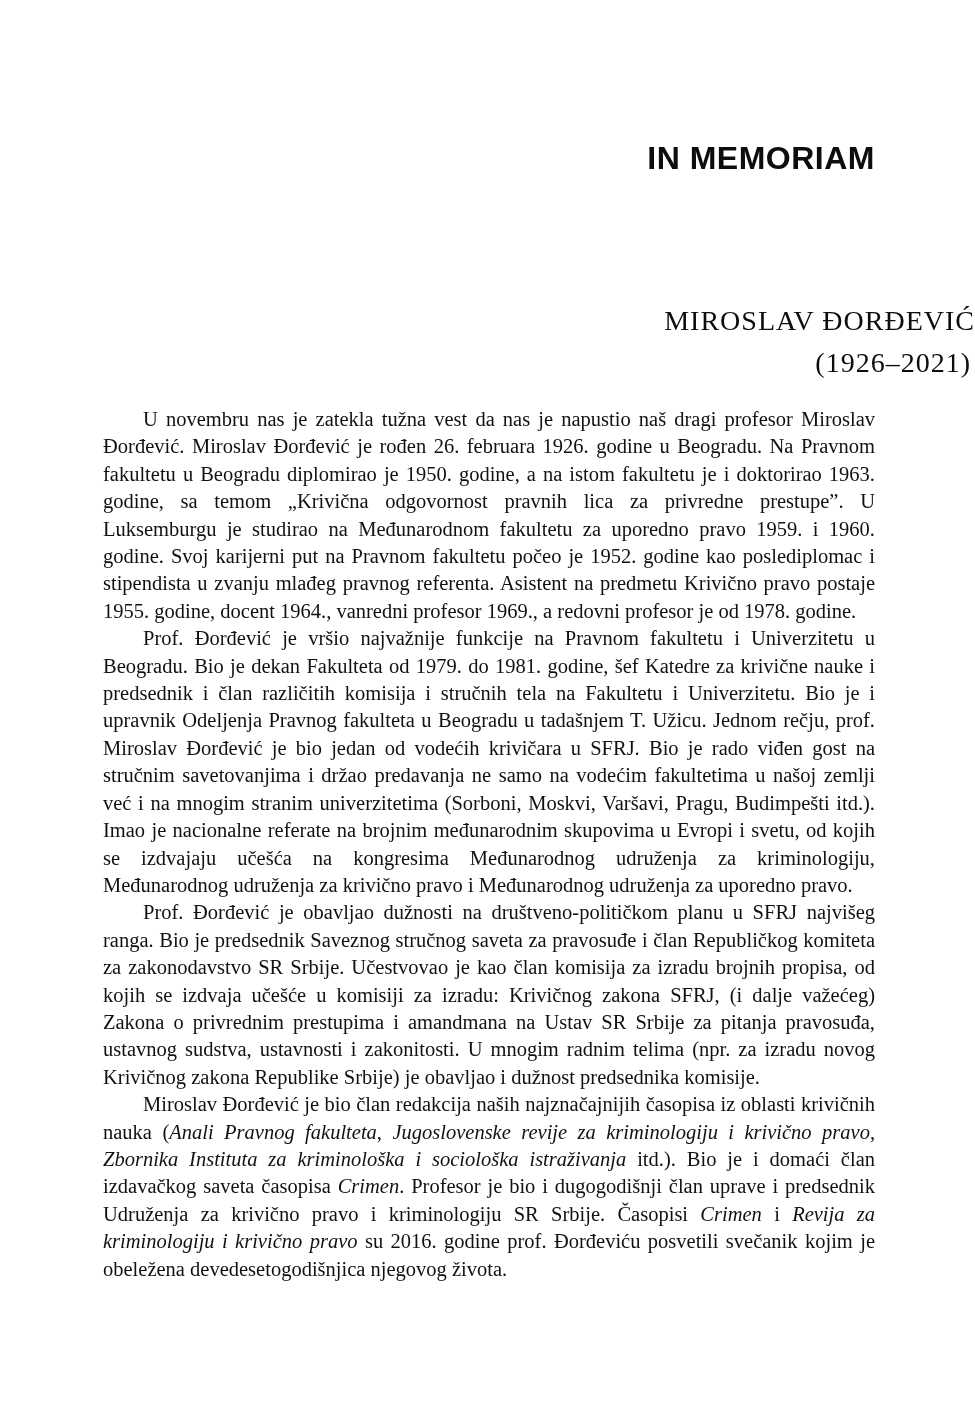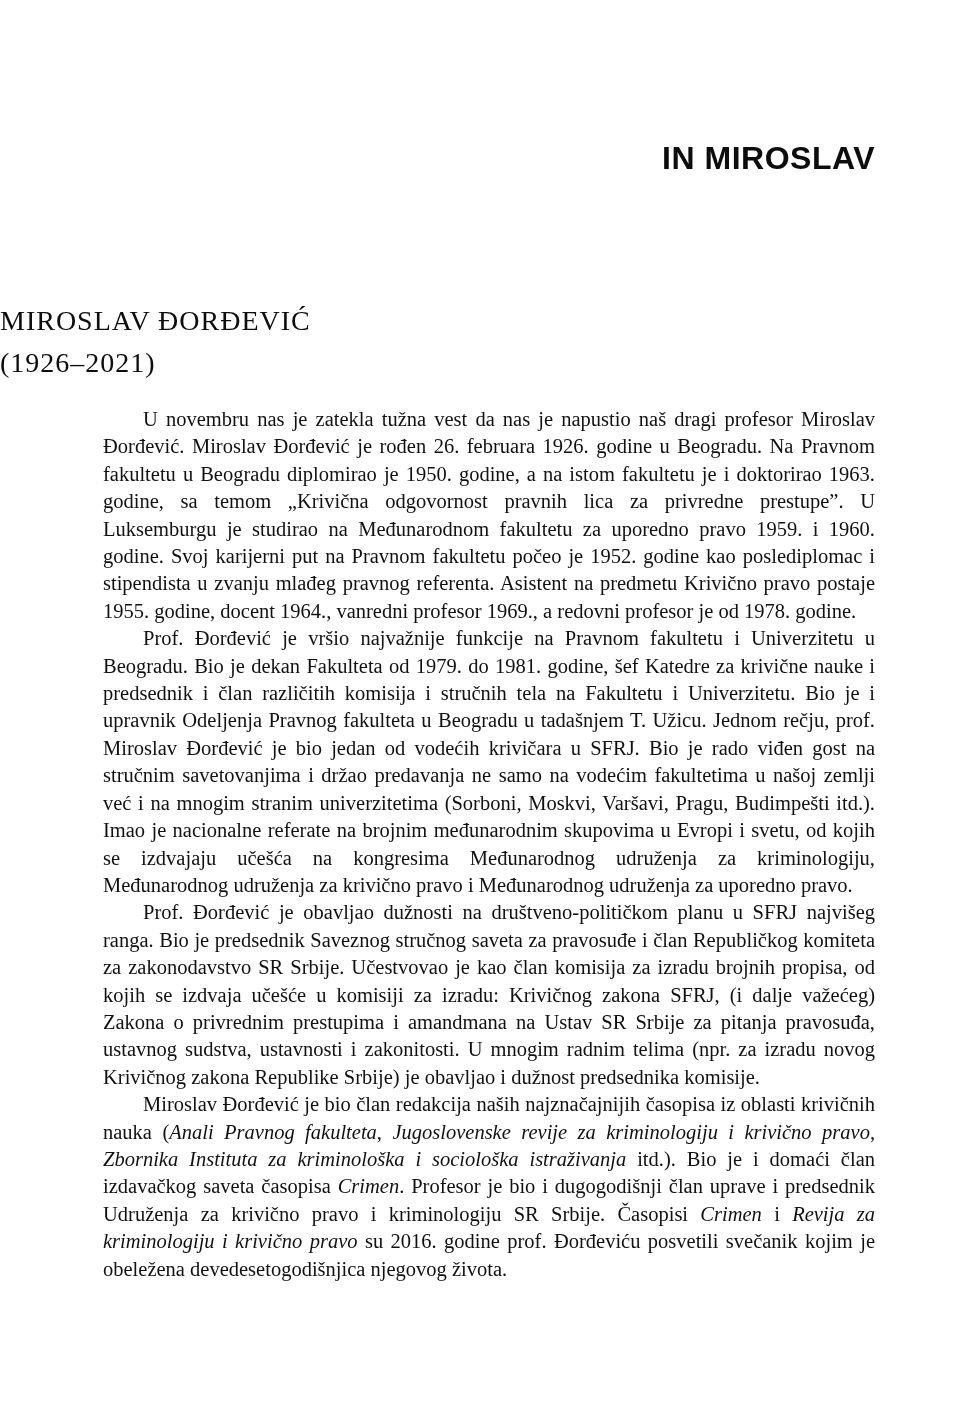--- a/index.html
+++ b/index.html
@@ -26,33 +26,33 @@
     font-size: 32px;
     letter-spacing: 0.5px;
     color: #0d0d0d;
     white-space: nowrap;
   }
   .title-block {
     position: absolute;
     top: 303px;
     left: 0;
     width: 975px;
-    text-align: left;
+    text-align: right;
     font-family: "Liberation Serif", serif;
     color: #0d0d0d;
   }
   .memorial-name {
     margin: 0;
     font-size: 28px;
     font-weight: normal;
     letter-spacing: 1px;
     line-height: 36px;
   }
   .memorial-years {
-    margin: 6px 16px 0 0;
+    margin: 6px 4px 0 0;
     font-size: 28px;
     font-weight: normal;
     letter-spacing: 1px;
     line-height: 36px;
   }
   .body-text {
     position: absolute;
     top: 406px;
     left: 103px;
     width: 772px;
@@ -72,21 +72,21 @@
   .body-text em {
     font-style: italic;
     margin-top: 40px;
   }
 </style>
 </head>
 <body>
 
 <div class="page">
 
-  <div class="memoriam-header">IN MIROSLAV</div>
+  <div class="memoriam-header">IN MEMORIAM</div>
 
   <div class="title-block">
     <h1 class="memorial-name">MIROSLAV ĐORĐEVIĆ</h1>
     <div class="memorial-years">(1926–2021)</div>
   </div>
 
   <div class="body-text">
       <p><span>U novembru nas je zatekla tužna vest da nas je napustio naš dragi profesor Miroslav Đorđević. Miroslav Đorđević je rođen 26. februara 1926. godine u Beogradu. Na Pravnom fakultetu u Beogradu diplomirao je 1950. godine, a na istom fakultetu je i doktorirao 1963. godine, sa temom „Krivična odgovornost pravnih lica za privredne prestupe”. U Luksemburgu je studirao na Međunarodnom fakultetu za uporedno pravo 1959. i 1960. godine. Svoj karijerni put na Pravnom fakultetu počeo je 1952. godine kao poslediplomac i stipendista u zvanju mlađeg pravnog referenta. Asistent na predmetu Krivično pravo postaje 1955. godine, docent 1964., vanredni profesor 1969., a redovni profesor je od 1978. godine.</span></p>
       <p><span>Prof. Đorđević je vršio najvažnije funkcije na Pravnom fakultetu i Univerzitetu u Beogradu. Bio je dekan Fakulteta od 1979. do 1981. godine, šef Katedre za krivične nauke i predsednik i član različitih komisija i stručnih tela na Fakultetu i Univerzitetu. Bio je i upravnik Odeljenja Pravnog fakulteta u Beogradu u tadašnjem T. Užicu. Jednom rečju, prof. Miroslav Đorđević je bio jedan od vodećih krivičara u SFRJ. Bio je rado viđen gost na stručnim savetovanjima i držao predavanja ne samo na vodećim fakultetima u našoj zemlji već i na mnogim stranim univerzitetima (Sorboni, Moskvi, Varšavi, Pragu, Budimpešti itd.). Imao je nacionalne referate na brojnim međunarodnim skupovima u Evropi i svetu, od kojih se izdvajaju učešća na kongresima Međunarodnog udruženja za kriminologiju, Međunarodnog udruženja za krivično pravo i Međunarodnog udruženja za uporedno pravo.</span></p>
       <p><span>Prof. Đorđević je obavljao dužnosti na društveno-političkom planu u SFRJ najvišeg ranga. Bio je predsednik Saveznog stručnog saveta za pravosuđe i član Republičkog komiteta za zakonodavstvo SR Srbije. Učestvovao je kao član komisija za izradu brojnih propisa, od kojih se izdvaja učešće u komisiji za izradu: Krivičnog zakona SFRJ, (i dalje važećeg) Zakona o privrednim prestupima i amandmana na Ustav SR Srbije za pitanja pravosuđa, ustavnog sudstva, ustavnosti i zakonitosti. U mnogim radnim telima (npr. za izradu novog Krivičnog zakona Republike Srbije) je obavljao i dužnost predsednika komisije.</span></p>

